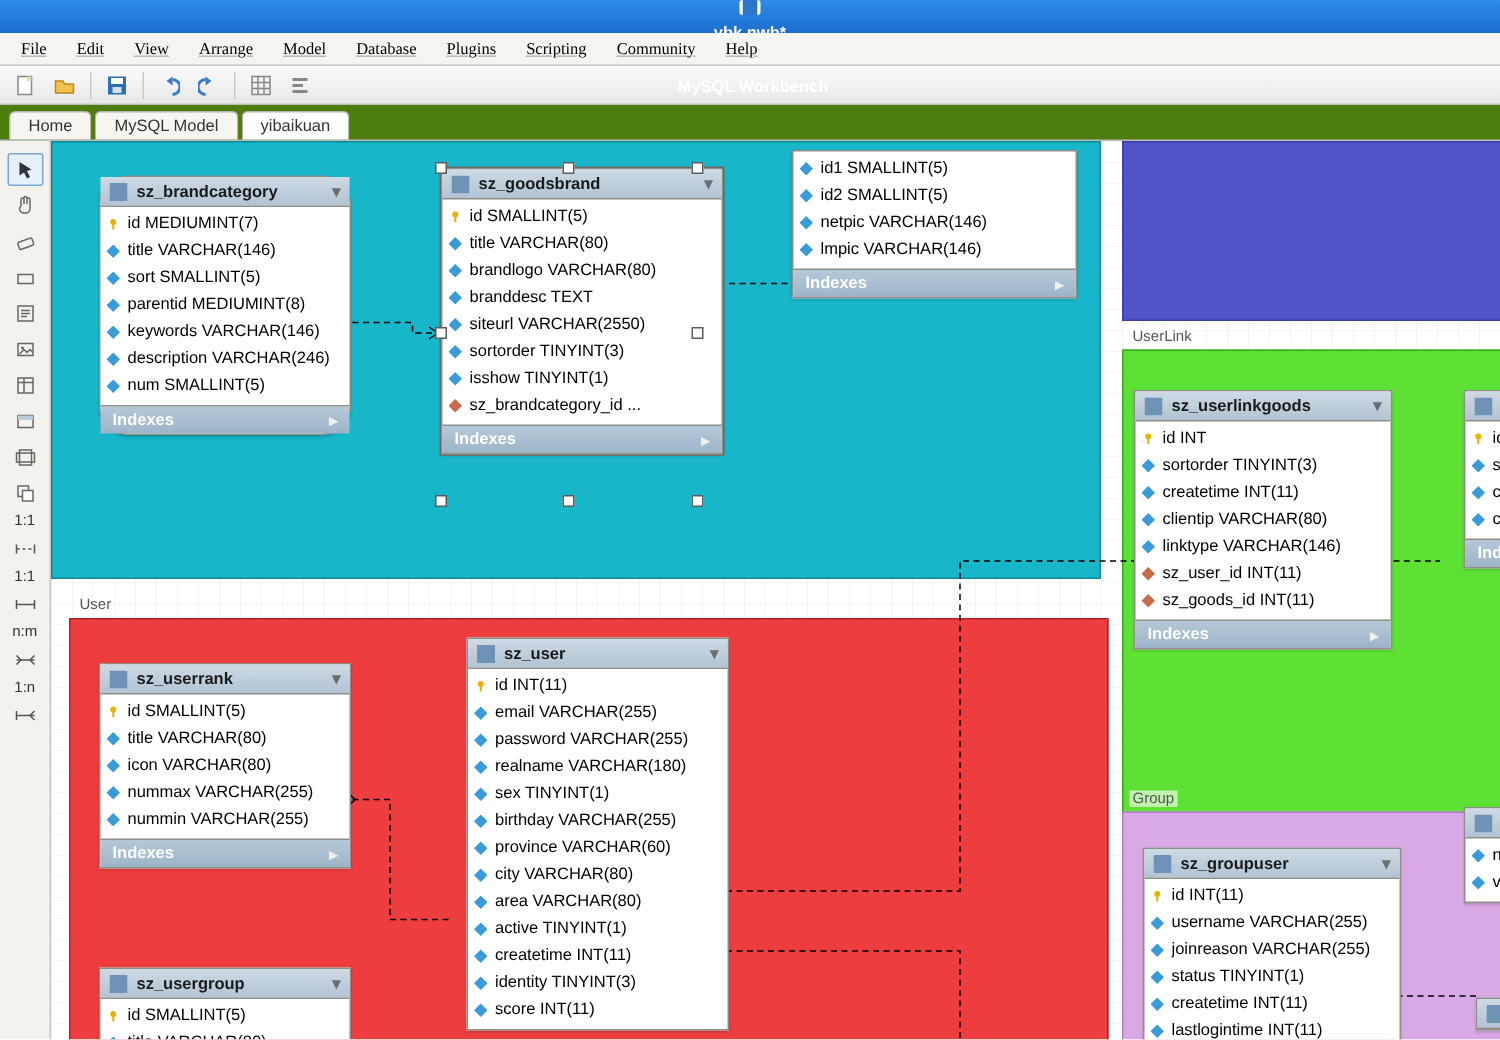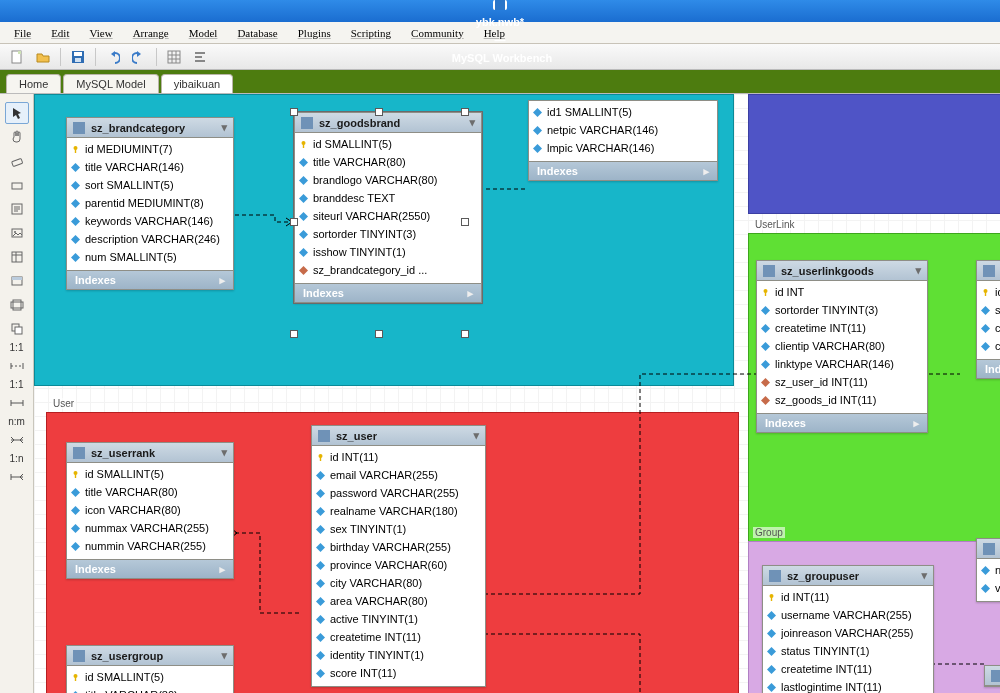--- a/index.html
+++ b/index.html
@@ -241,21 +241,21 @@
       <path d="M201 121 h40 v7 h18" stroke="#000" fill="none" stroke-dasharray="4 3"></path>
       <path d="M252 124 l6 4 -6 4" stroke="#000" fill="none"></path>
       <path d="M405 125 h38 v-30 h48" stroke="#000" fill="none" stroke-dasharray="4 3"></path>
       <path d="M201 439 h25 v80 h42" stroke="#000" fill="none" stroke-dasharray="4 3"></path>
       <path d="M436 500 h170 v-220 h320" stroke="#000" fill="none" stroke-dasharray="4 3"></path>
       <path d="M436 540 h170 v70" stroke="#000" fill="none" stroke-dasharray="4 3"></path>
       <path d="M890 570 h60" stroke="#000" fill="none" stroke-dasharray="4 3"></path>
       <path d="M198 435 l5 4 -5 4M198 435v8" stroke="#000" fill="none"></path>
     </svg>
 
-    <div class="etable" style="left:32px;top:23px;">
+    <div class="etable" style="left:32px;top:23px;border-radius:19px;">
       <div class="eth">
         <svg class="tblico">
             <rect width="12" height="12" class="tblcolor"></rect>
           </svg>
         <span>sz_brandcategory</span>
         <span class="collapse">▾</span>
       </div>
       <div class="ecols">
           <div class="erow">
             <svg class="ic" viewBox="0 0 9 9">
@@ -385,20 +385,26 @@
           <div class="erow">
             <svg class="ic" viewBox="0 0 9 9">
               <polygon points="4.5,0 9,4.5 4.5,9 0,4.5" class="col"></polygon>
             </svg>
             <span class="nm">id1 SMALLINT(5)</span>
           </div>
           <div class="erow">
             <svg class="ic" viewBox="0 0 9 9">
               <polygon points="4.5,0 9,4.5 4.5,9 0,4.5" class="col"></polygon>
             </svg>
+            <span class="nm">id2 SMALLINT(5)</span>
+          </div>
+          <div class="erow">
+            <svg class="ic" viewBox="0 0 9 9">
+              <polygon points="4.5,0 9,4.5 4.5,9 0,4.5" class="col"></polygon>
+            </svg>
             <span class="nm">netpic VARCHAR(146)</span>
           </div>
           <div class="erow">
             <svg class="ic" viewBox="0 0 9 9">
               <polygon points="4.5,0 9,4.5 4.5,9 0,4.5" class="col"></polygon>
             </svg>
             <span class="nm">lmpic VARCHAR(146)</span>
           </div>
         </div>
       <div class="eidx">
@@ -625,21 +631,21 @@
           <div class="erow">
             <svg class="ic" viewBox="0 0 9 9">
               <polygon points="4.5,0 9,4.5 4.5,9 0,4.5" class="col"></polygon>
             </svg>
             <span class="nm">createtime INT(11)</span>
           </div>
           <div class="erow">
             <svg class="ic" viewBox="0 0 9 9">
               <polygon points="4.5,0 9,4.5 4.5,9 0,4.5" class="col"></polygon>
             </svg>
-            <span class="nm">identity TINYINT(1)</span>
+            <span class="nm">identity TINYINT(3)</span>
           </div>
           <div class="erow">
             <svg class="ic" viewBox="0 0 9 9">
               <polygon points="4.5,0 9,4.5 4.5,9 0,4.5" class="col"></polygon>
             </svg>
             <span class="nm">score INT(11)</span>
           </div>
         </div>
     </div>
 

